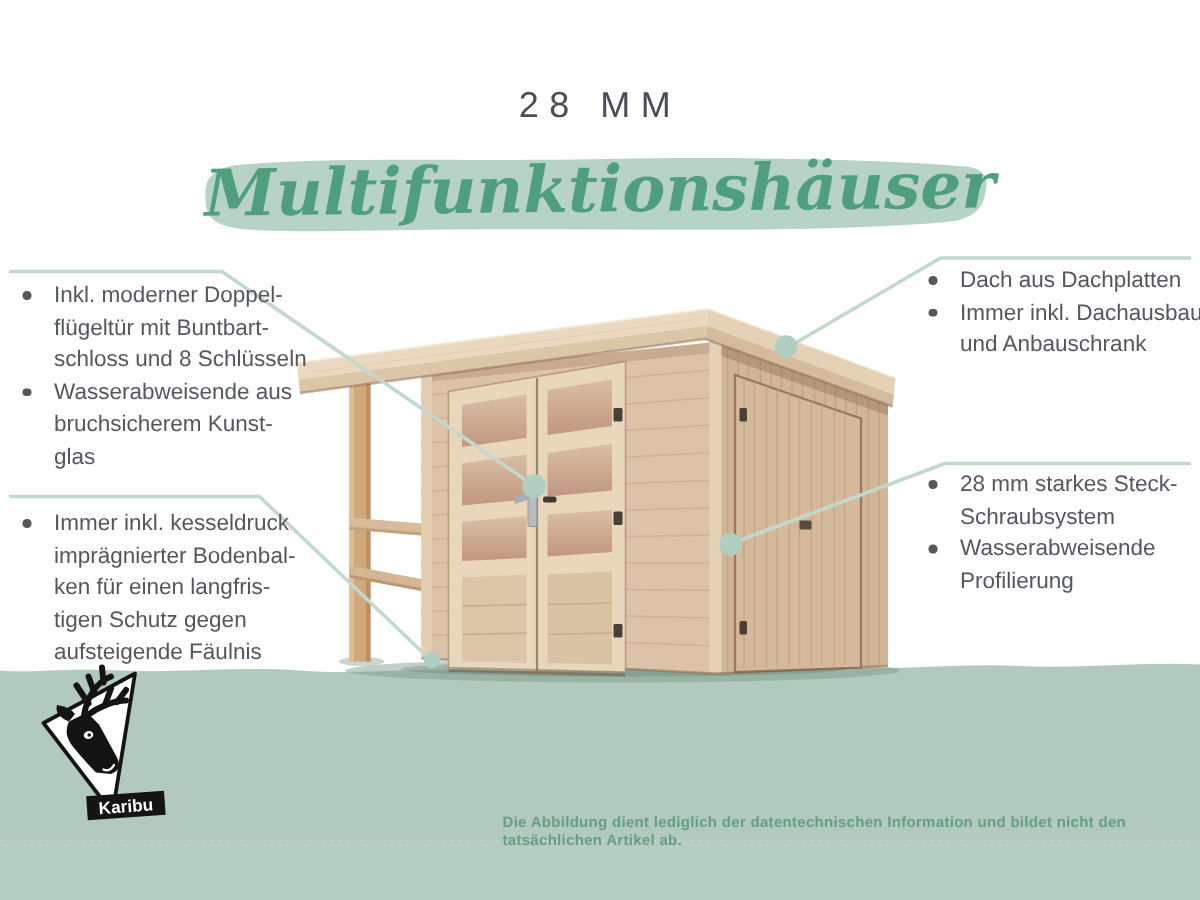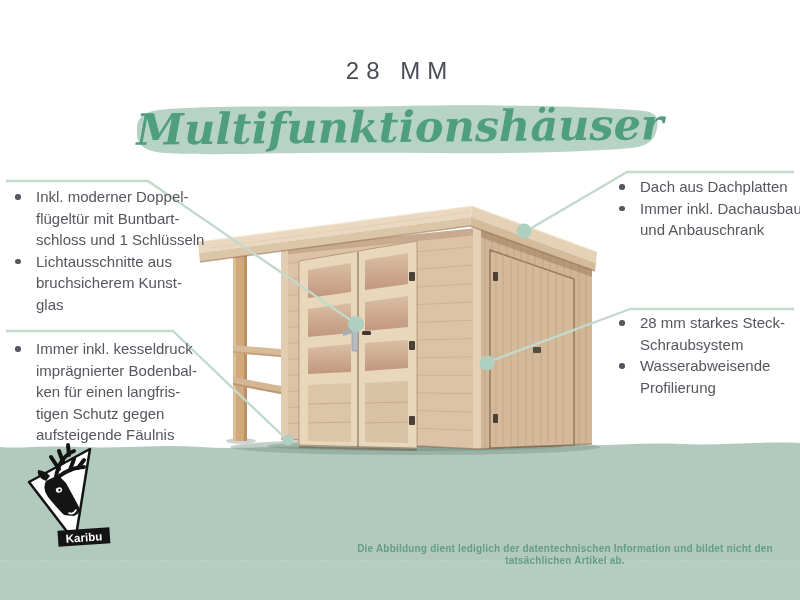--- a/index.html
+++ b/index.html
@@ -13,21 +13,21 @@
          font-size:43px;line-height:52px;color:#4f9e7e;transform:rotate(-0.6deg);}
   ul.callouts{list-style:none;margin:0;padding:0;position:absolute;z-index:3;}
   ul.callouts li{position:relative;padding:0 0 0 28px;margin:0;font-size:15px;
       line-height:21.5px;color:#55565e;white-space:pre-line;}
   ul.callouts li::before{content:"";position:absolute;left:7px;top:8px;width:5.5px;height:5.5px;
       border-radius:50%;background:#55565e;}
   #left-top{top:186px;left:8px;width:210px;}
   #left-bottom{top:338px;left:8px;width:210px;}
   #right-top{top:176px;left:612px;width:190px;}
   #right-bottom{top:312px;left:612px;width:190px;}
-  .disclaimer{position:absolute;top:543px;left:335px;width:460px;z-index:3;text-align:center;
+  .disclaimer{position:absolute;top:543px;left:335px;width:460px;z-index:3;
       font-size:10px;font-weight:700;letter-spacing:0.2px;line-height:12px;color:#649e84;}
 </style>
 </head>
 <body>
 
 <div class="stage">
 
   <svg class="scene" width="800" height="600" viewBox="0 0 800 600">
     <defs>
       <linearGradient id="glass" x1="0" y1="0" x2="0" y2="1">
@@ -206,22 +206,22 @@
     </g>
   </svg>
 
   <div class="kicker">28 MM</div>
 
   <div class="title">Multifunktionshäuser</div>
 
   <ul class="callouts" id="left-top">
     <li>Inkl. moderner Doppel-
 flügeltür mit Buntbart-
-schloss und 1 Schlüsseln</li>
-    <li>Lichtausschnitte aus
+schloss und 8 Schlüsseln</li>
+    <li>Wasserabweisende aus
 bruchsicherem Kunst-
 glas</li>
   </ul>
 
   <ul class="callouts" id="left-bottom">
     <li>Immer inkl. kesseldruck
 imprägnierter Bodenbal-
 ken für einen langfris-
 tigen Schutz gegen
 aufsteigende Fäulnis</li>

